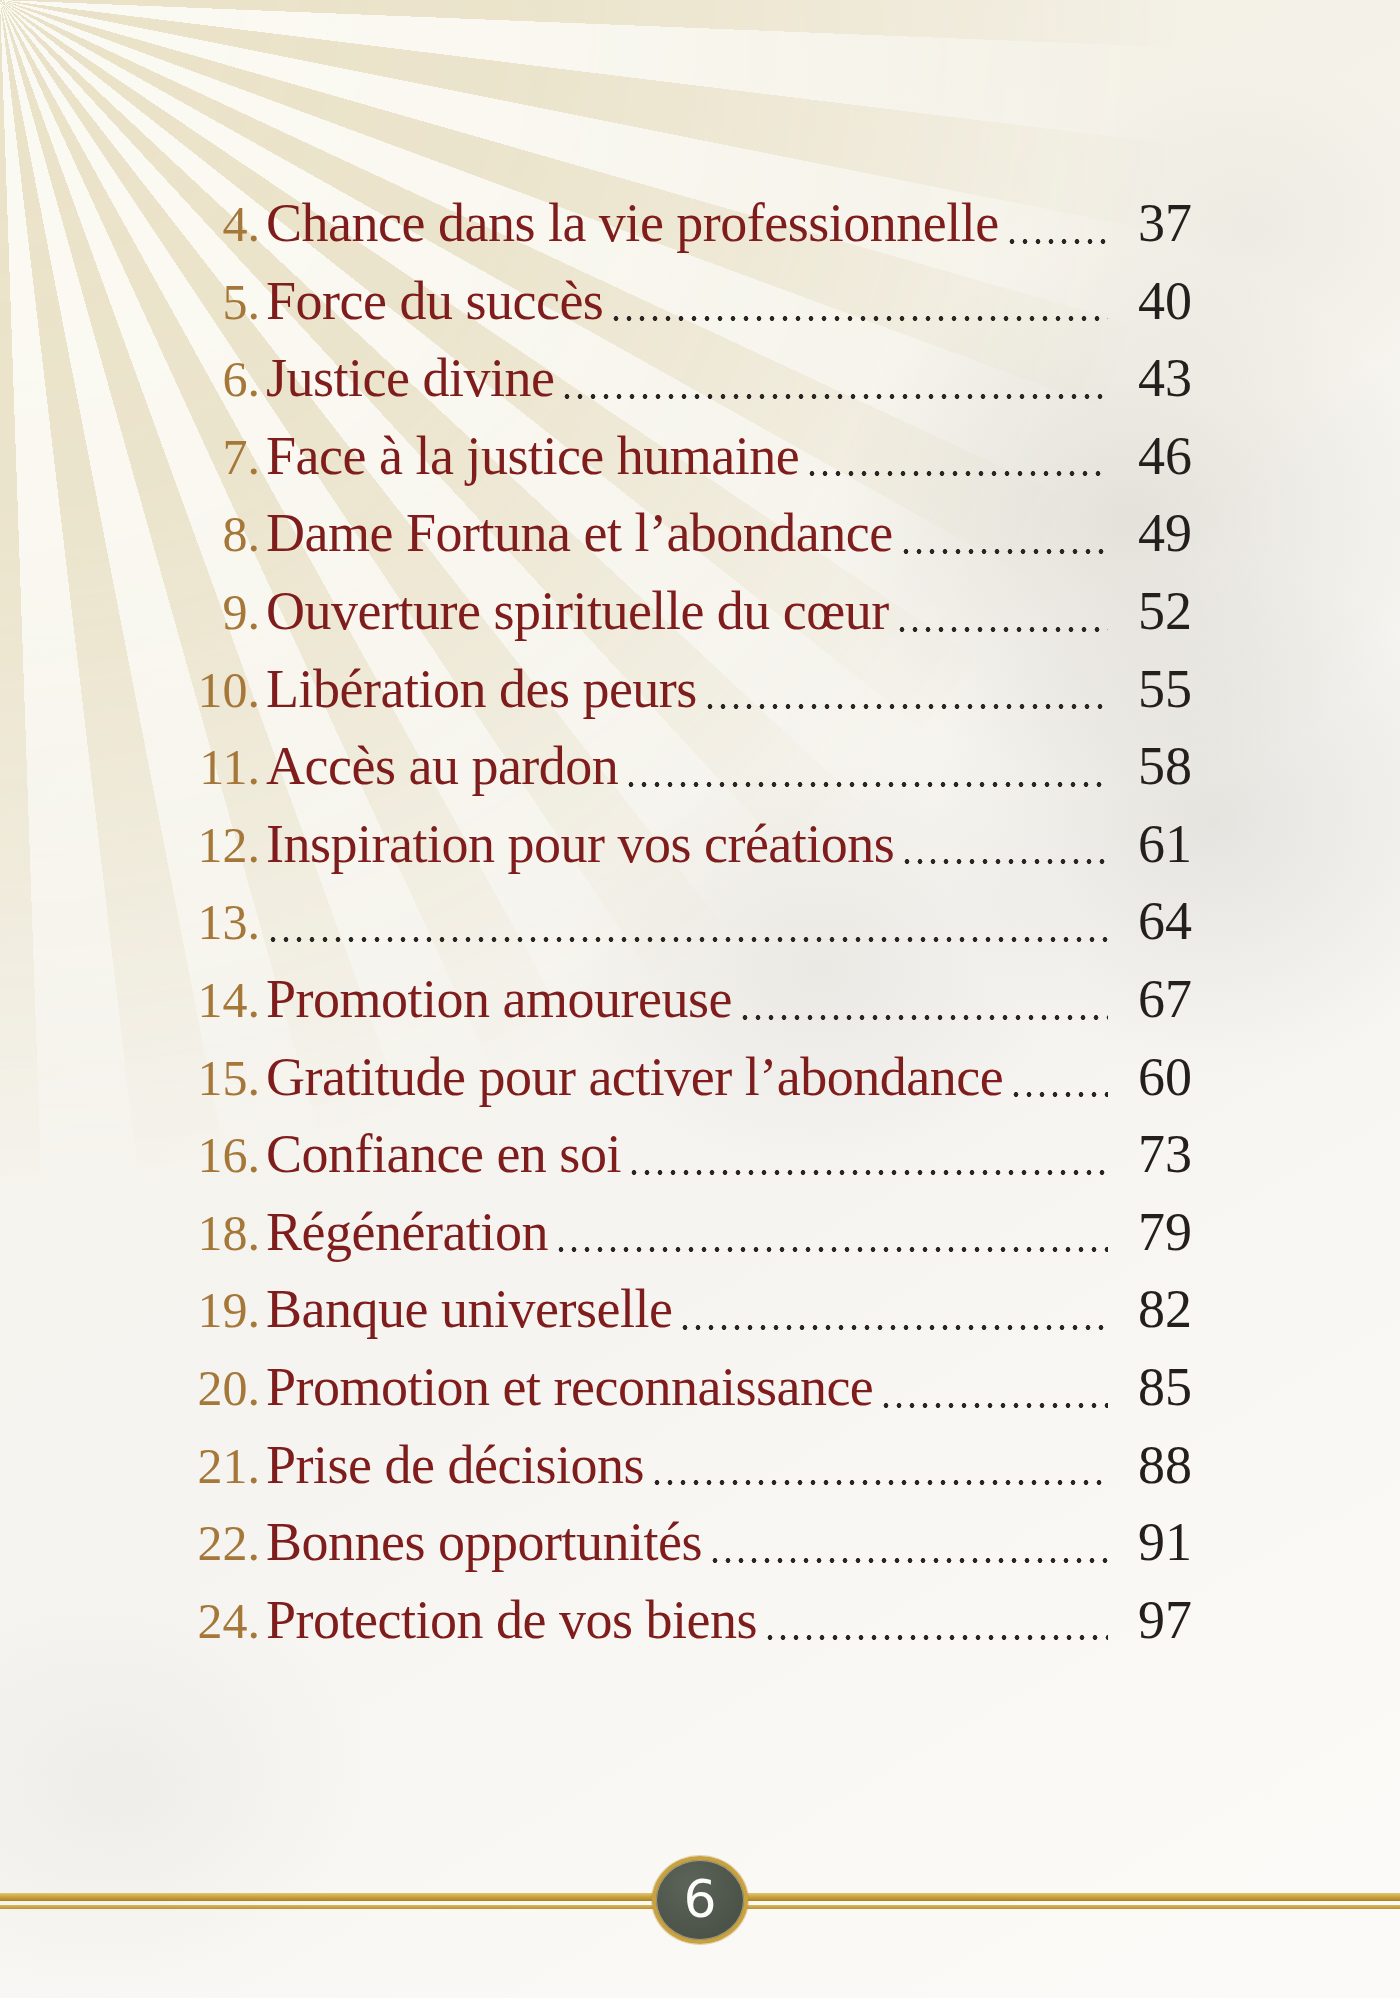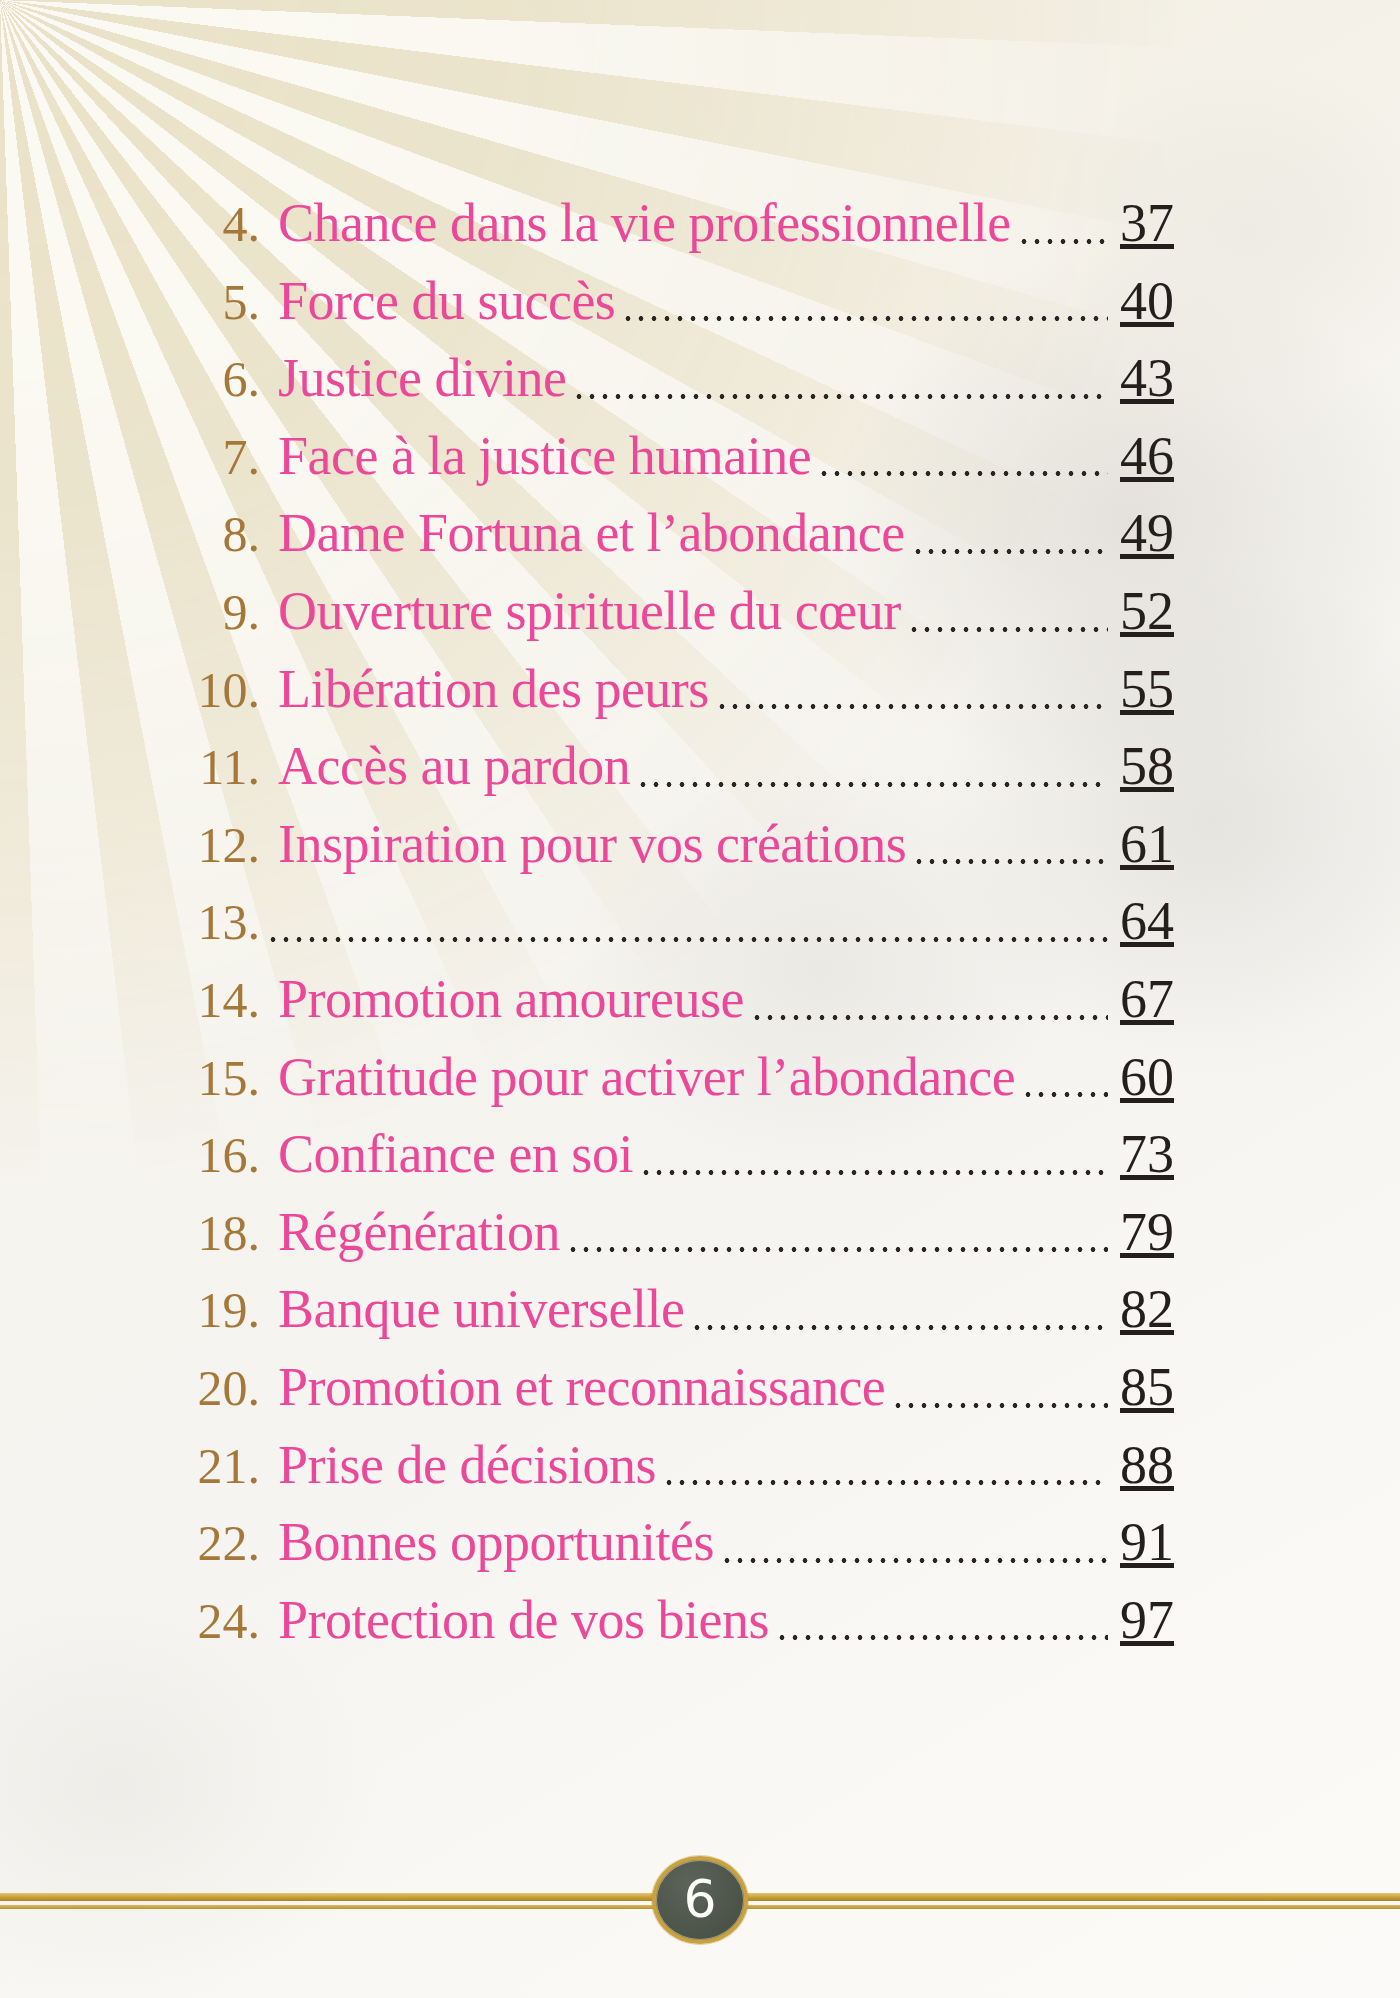--- a/index.html
+++ b/index.html
@@ -31,31 +31,31 @@
       background:radial-gradient(ellipse at center,rgba(140,137,128,.07),rgba(140,137,128,0) 70%);}
   
   .toc{position:absolute;left:150px;top:185px;width:1060px;}
   .row{display:flex;align-items:baseline;height:77.6px;}
   .row span{line-height:77.6px;white-space:nowrap;}
   .num{
     width:110px;flex:none;text-align:right;
     font-size:50px;color:#a5783a;
   }
   .title{
-    margin-left:18px;flex:none;
-    font-size:54px;color:#ec4899;letter-spacing:-0.5px;
+    margin-left:6px;flex:none;
+    font-size:54px;color:#7f1d1d;letter-spacing:-0.5px;
   }
   .leader{
     flex:1 1 auto;height:7px;align-self:flex-end;margin:0 12px 18px 10px;
     background-image:radial-gradient(circle at 3px 3.5px,#2a2522 2.1px,rgba(0,0,0,0) 2.7px);
     background-size:13px 7px;background-repeat:repeat-x;
   }
   .page{
-    width:90px;flex:none;text-align:left;
-    font-size:54px;color:#241f1d;text-decoration:underline;
+    width:90px;flex:none;text-align:center;
+    font-size:54px;color:#241f1d;
   }
   
   .rule{position:absolute;left:0;right:0;}
   .rule-thick{top:1893px;height:8px;
     background:linear-gradient(to bottom,#e3c472,#c69f38 55%,#a98326);}
   .rule-thin{top:1905px;height:4px;
     background:linear-gradient(to bottom,#d9ba60,#ba9330);}
   .badge{
     position:absolute;left:652px;top:1856px;width:96px;height:88px;
     border-radius:50%;box-sizing:border-box;

